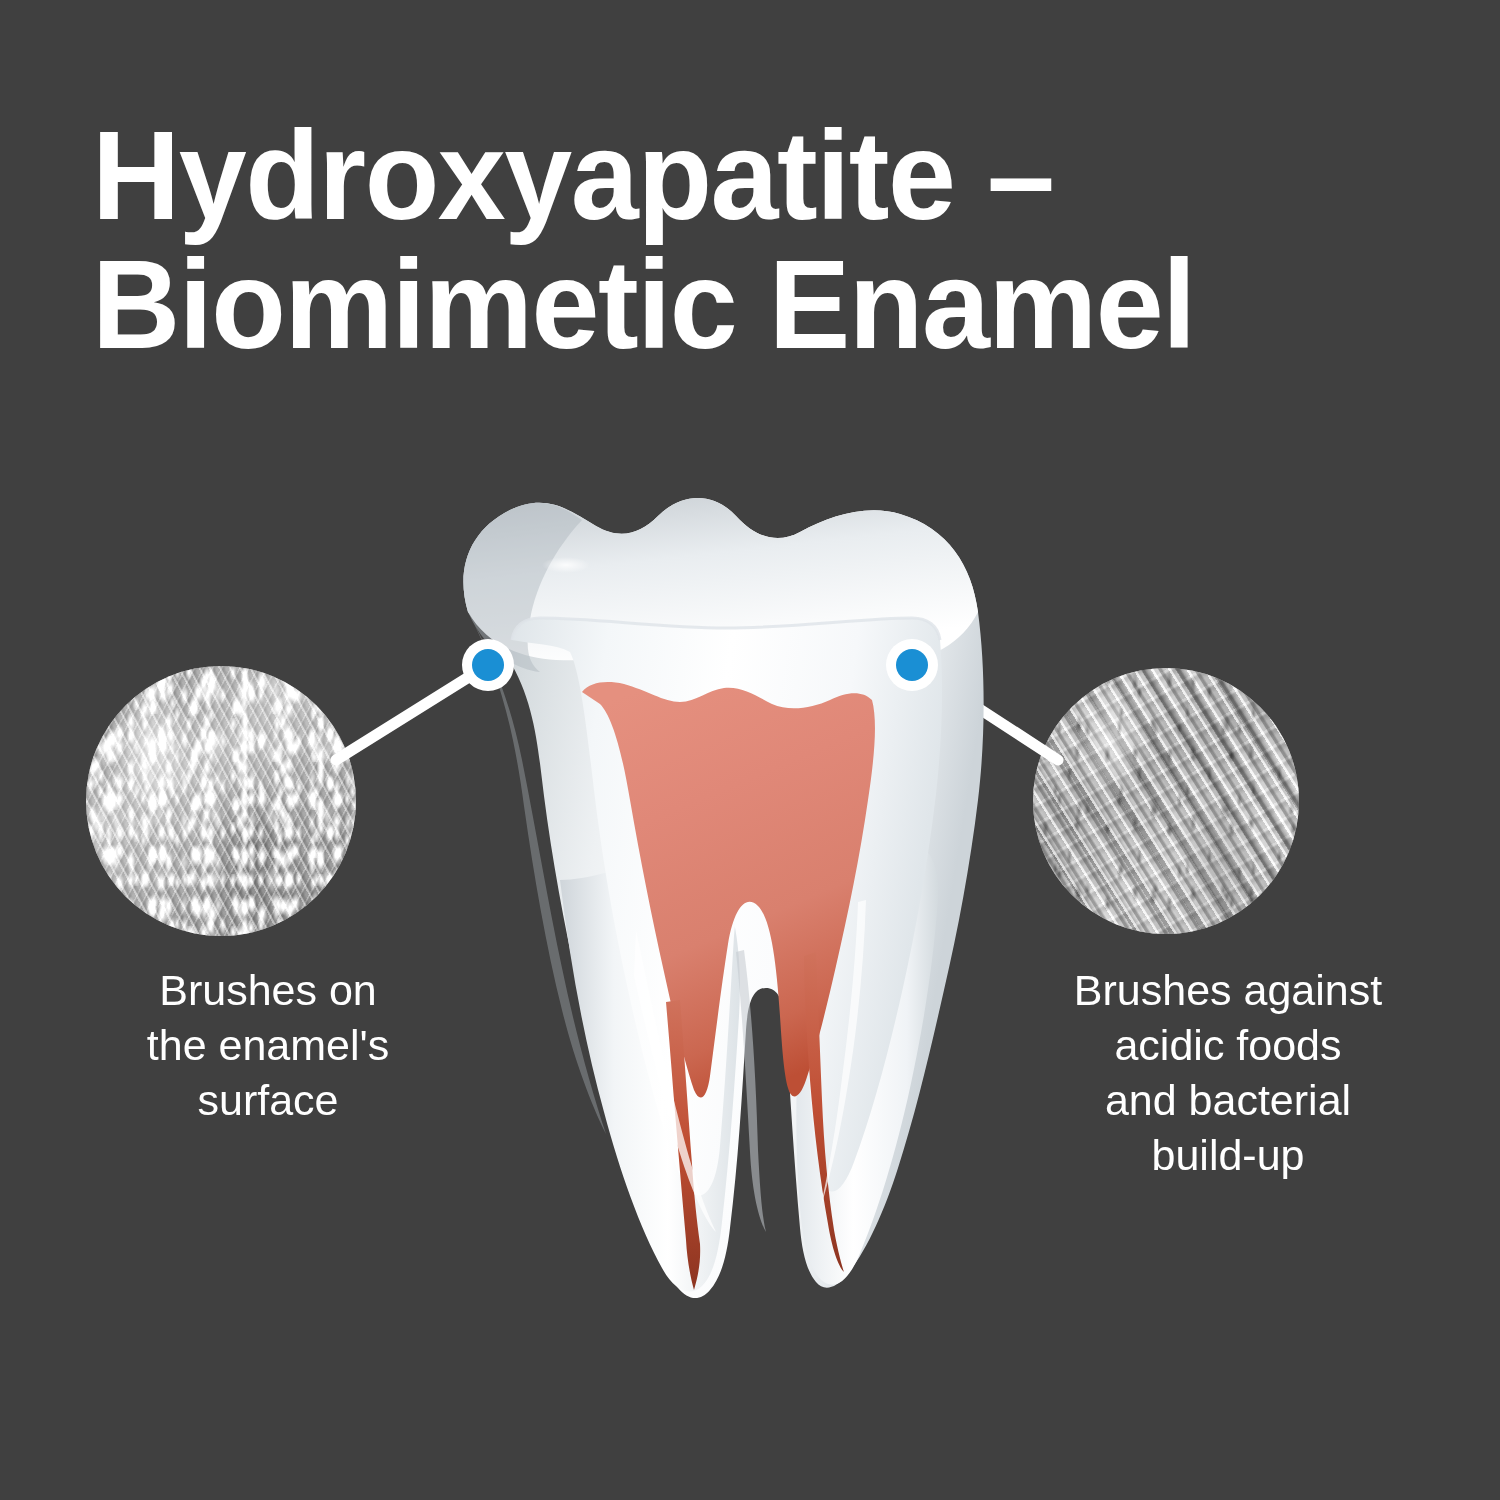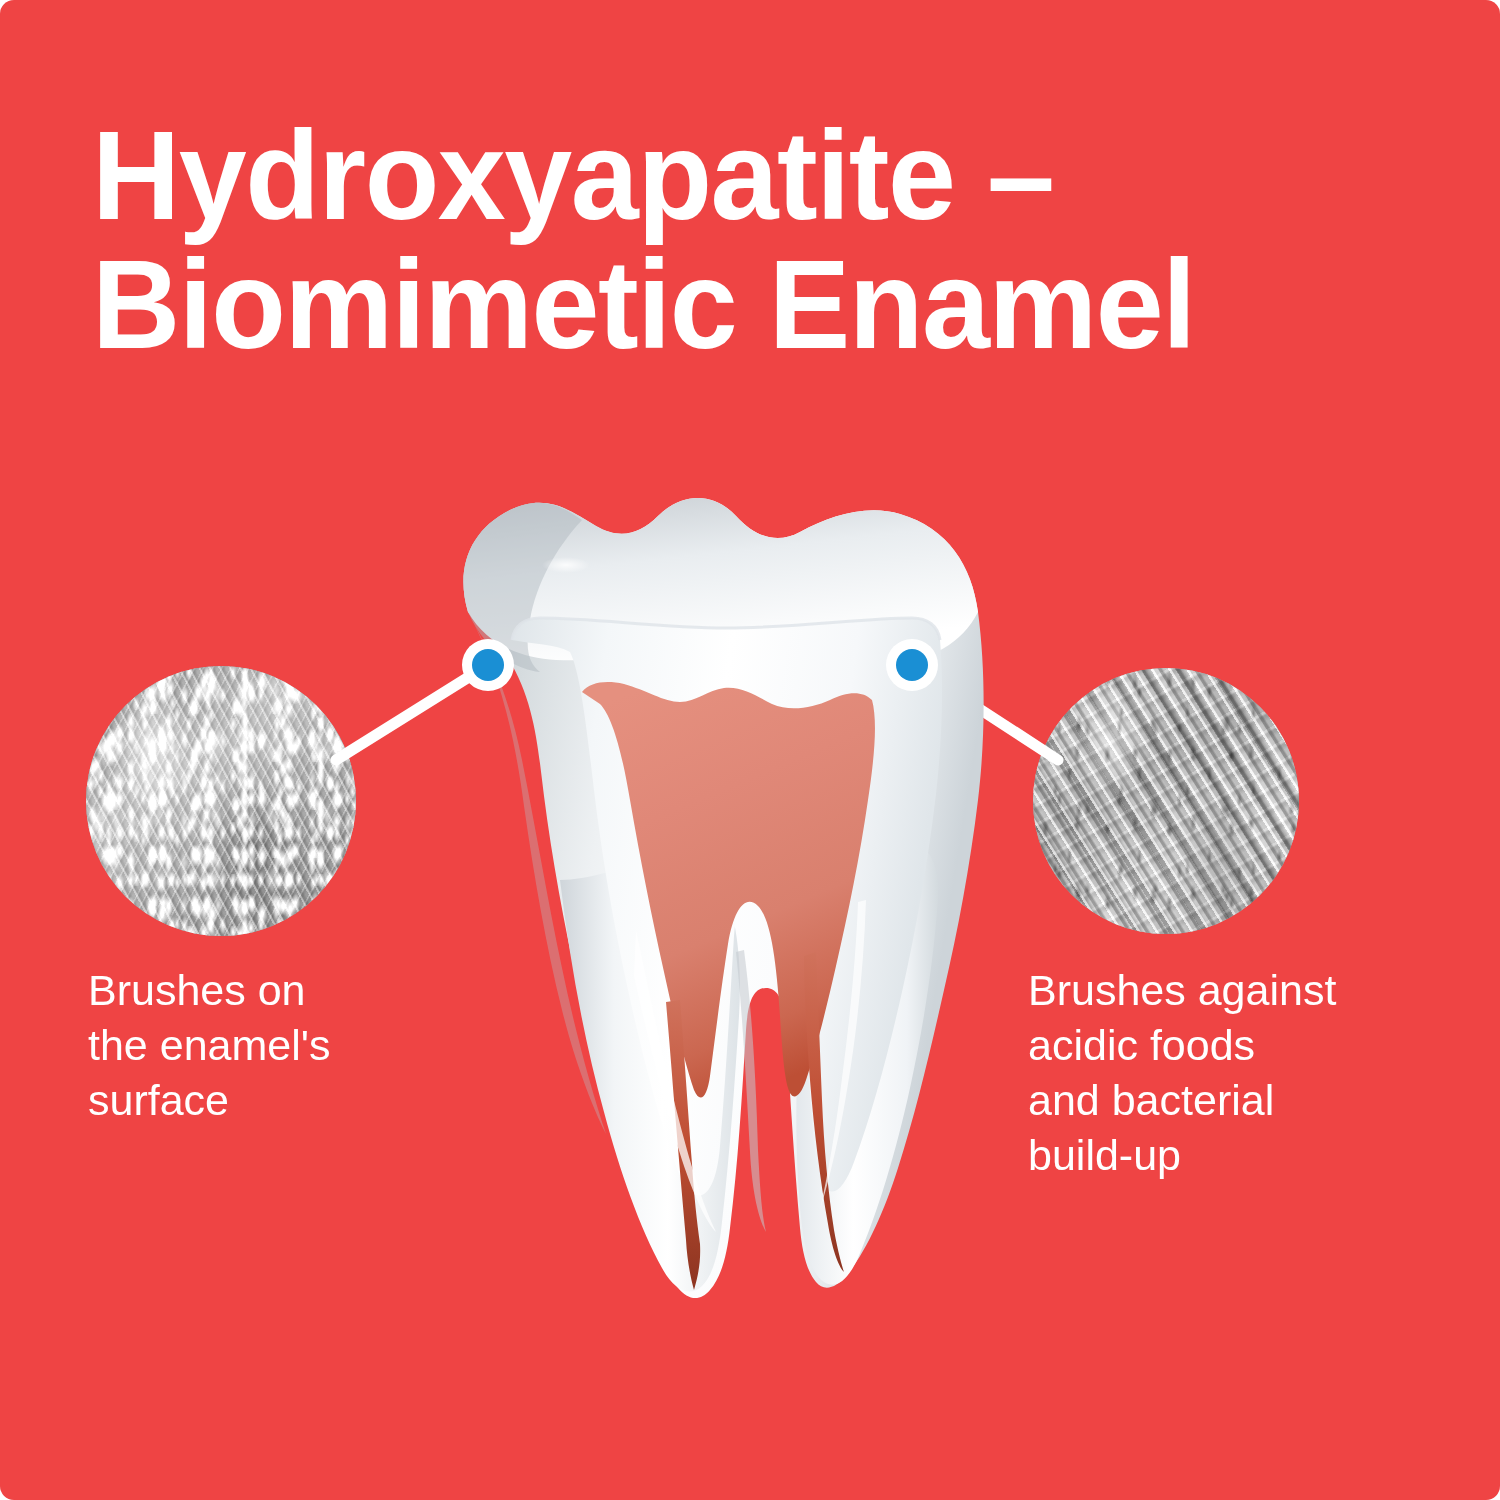--- a/index.html
+++ b/index.html
@@ -34,20 +34,21 @@
 
   
   .caption {
     position: absolute;
     color: #ffffff;
     font-weight: 400;
     font-size: 43px;
     line-height: 1.28;
     white-space: pre-line;
     letter-spacing: 0px;
+    text-align: center;
   }
   #caption-left  { left: 88px;  top: 963px;  width: 360px; }
   #caption-right { left: 1028px; top: 963px; width: 400px; }
 
   
   .sem-circle {
     position: absolute;
     border-radius: 50%;
     overflow: hidden;
     background: #a8a8a8;
@@ -134,21 +135,21 @@
     background-size: 62px 74px, 70px 82px, 58px 70px, 66px 78px, 74px 86px, 60px 72px, 68px 80px;
     opacity: 0.8;
   }
 
   
   #art { position: absolute; left: 0; top: 0; width: 1500px; height: 1500px; }
 </style>
 </head>
 <body>
 
-<div id="canvas" style="background: #ef4444; border-radius: 14px;">
+<div id="canvas" style="background: #404040;">
 
   <div id="title">Hydroxyapatite –
 Biomimetic Enamel</div>
 
   <div class="sem-circle" id="sem-left">
     <div class="sem-inner tex-granular"></div>
   </div>
 
   <div class="sem-circle" id="sem-right">
     <div class="sem-inner tex-striated"></div>

